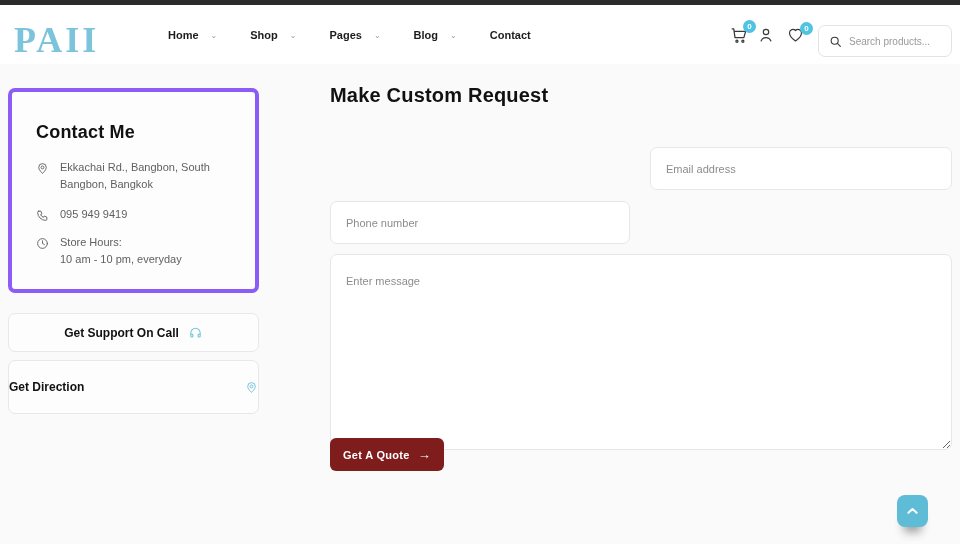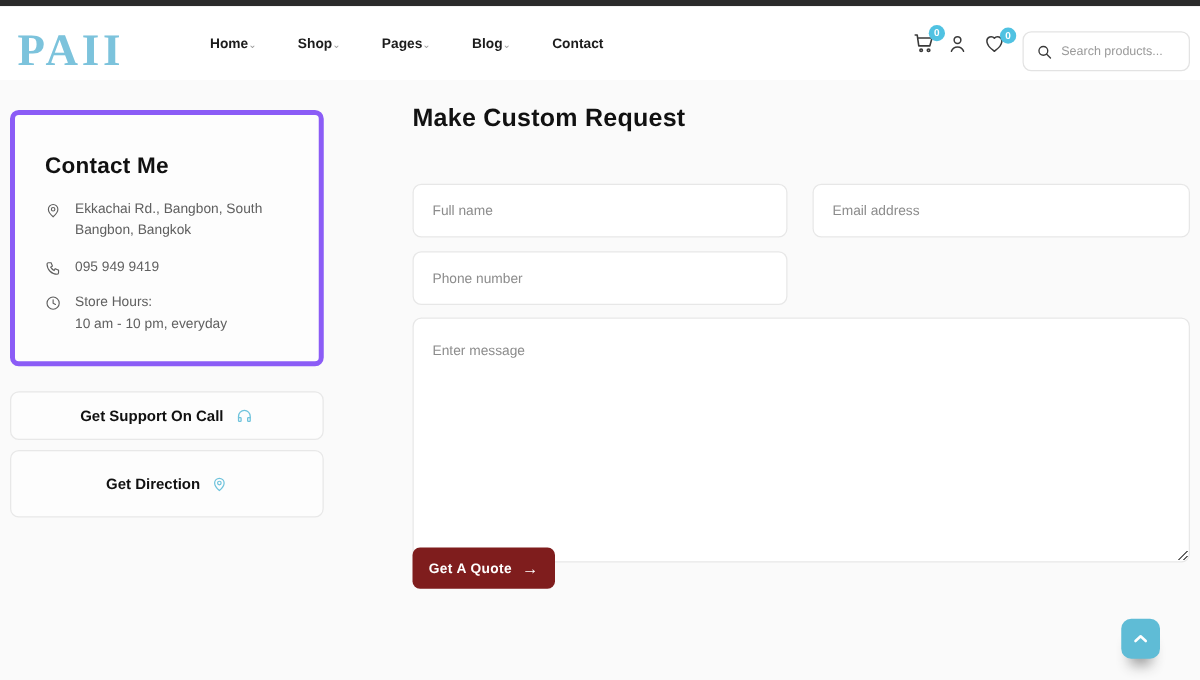--- a/index.html
+++ b/index.html
@@ -5,21 +5,21 @@
   * { margin:0; padding:0; box-sizing:border-box; }
   html,body { width:960px; height:544px; overflow:hidden; }
   body { font-family:"Liberation Sans", sans-serif; background:#ffffff; position:relative; }
   .stage { position:absolute; left:0; top:0; width:960px; height:544px; background:#ffffff; }
 
   
   .topbar { position:absolute; left:0; top:0; width:960px; height:5px; background:#2b2b2b; }
   .header { position:absolute; left:0; top:5px; width:960px; height:59px; background:#ffffff; }
   .logo { position:absolute; left:14px; top:14px; font-family:"Liberation Serif", serif; font-size:36px; font-weight:700; letter-spacing:3px; color:#7cc3dc; cursor:pointer; }
   .nav { position:absolute; left:168px; top:0; height:59px; display:flex; align-items:center; gap:33px; }
-  .nav-item { display:flex; align-items:center; gap:0; cursor:pointer; }
+  .nav-item { display:flex; align-items:center; gap:12px; cursor:pointer; }
   .nav-label { font-size:11px; font-weight:700; color:#1c1c1c; }
   .nav-caret { font-size:8px; color:#9a9a9a; line-height:1; transform:translateY(1px); }
   .hicon { position:relative; cursor:pointer; display:flex; align-items:center; justify-content:center; }
   .badge { position:absolute; top:-6px; right:-8px; width:13px; height:13px; background:#50c2e2; border-radius:50%; color:#ffffff; font-size:8px; font-weight:700; display:flex; align-items:center; justify-content:center; }
 
   .search-box { position:absolute; left:818px; top:20px; width:134px; height:32px; background:#ffffff; border:1px solid #e3e3e3; border-radius:7px; display:flex; align-items:center; padding:0 10px; }
   .search-box input { border:none; outline:none; background:transparent; font-size:10px; color:#444; width:100%; margin-left:7px; font-family:"Liberation Sans", sans-serif; }
   .search-box input::placeholder { color:#9a9a9a; }
 
   
@@ -28,21 +28,21 @@
   .card { position:absolute; background:#fdfdfd; border:4px solid #8b5cf6; border-radius:7px; }
   .contact-card { left:8px; top:24px; width:251px; height:205px; }
   .contact-title { position:absolute; left:24px; top:30px; font-size:18px; font-weight:700; color:#111111; letter-spacing:0.2px; }
   .info-row { position:absolute; left:24px; display:flex; gap:11px; }
   .info-icon { flex:0 0 auto; width:13px; padding-top:2px; }
   .info-text { font-size:11px; color:#5f5f5f; line-height:17px; width:190px; }
 
   .side-btn { position:absolute; left:8px; width:251px; background:#fdfdfd; border:1px solid #e8e8e8; border-radius:7px; display:flex; align-items:center; justify-content:center; gap:9px; cursor:pointer; }
   .side-btn .lbl { font-size:12px; font-weight:700; color:#111111; }
   .btn-support { top:249px; height:39px; }
-  .btn-direction { top:296px; height:54px; }
+  .btn-direction { top:296px; height:54px;justify-content:space-between; }
 
   .form-title { position:absolute; left:330px; top:20px; font-size:20px; font-weight:700; color:#111111; letter-spacing:0.2px; }
   .form-subtitle { position:absolute; left:330px; top:48px; font-size:10.5px; color:#8d8d8d; }
 
   .tfield { position:absolute; background:#ffffff; border:1px solid #e7e7e7; border-radius:7px; font-size:11px; color:#444; padding:0 15px; outline:none; font-family:"Liberation Sans", sans-serif; }
   .tfield::placeholder { color:#8c8c8c; }
   textarea.tfield { padding:19px 15px; resize:both; line-height:15px; }
   .f-name    { left:330px; top:83px;  width:300px; height:43px; }
   .f-email   { left:650px; top:83px;  width:302px; height:43px; }
   .f-phone   { left:330px; top:137px; width:300px; height:43px; }
@@ -180,21 +180,20 @@
       <span style="display:flex;">
         <svg width="13" height="15" viewBox="0 0 24 24" fill="none" stroke="#6fc3dc" stroke-width="1.8">
           <path d="M12 21s-7-5.8-7-11a7 7 0 0 1 14 0c0 5.2-7 11-7 11z"></path>
             <circle cx="12" cy="10" r="2.6"></circle>
         </svg>
       </span>
     </div>
 
     <div class="form-title">Make Custom Request</div>
 
-    <input class="tfield f-name" type="text" placeholder="Full name" style="">
     <input class="tfield f-email" type="text" placeholder="Email address" style="">
     <input class="tfield f-phone" type="text" placeholder="Phone number" style="">
     <textarea class="tfield f-message" placeholder="Enter message" style=""></textarea>
 
     <button class="quote-btn">
       <span>Get A Quote</span>
       <span class="quote-arrow">→</span>
     </button>
 
     <button class="scrolltop">

